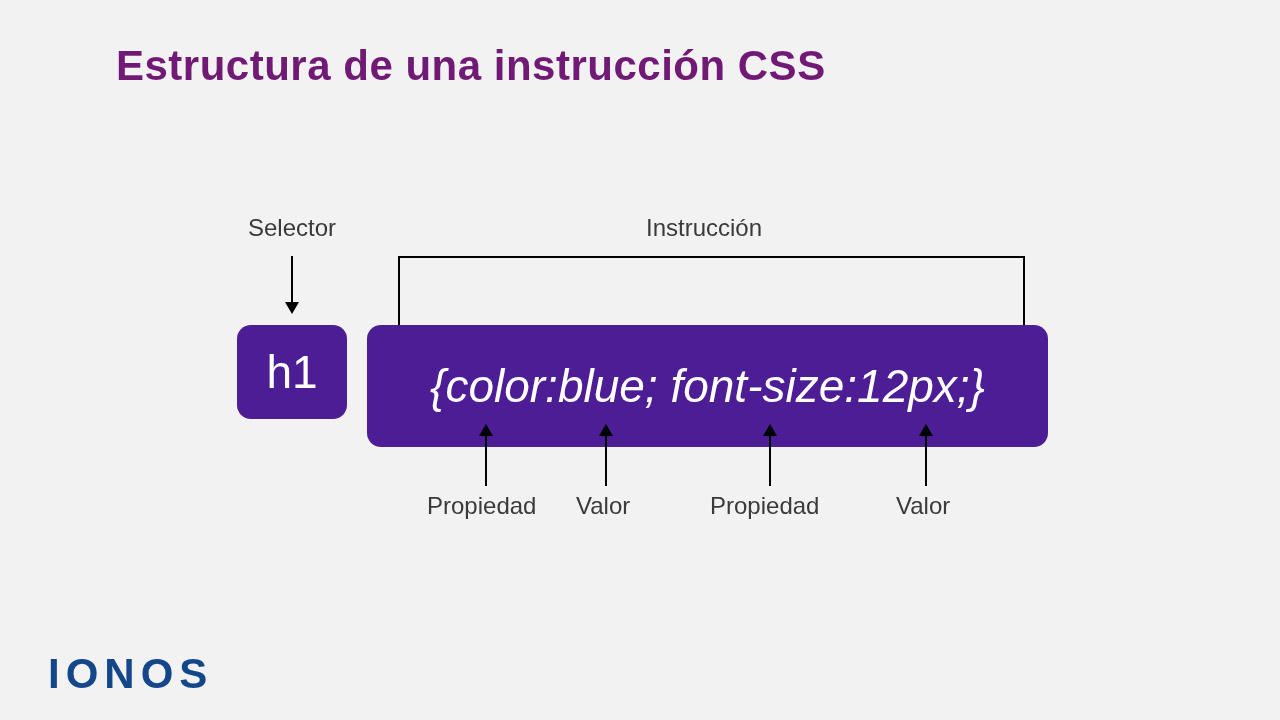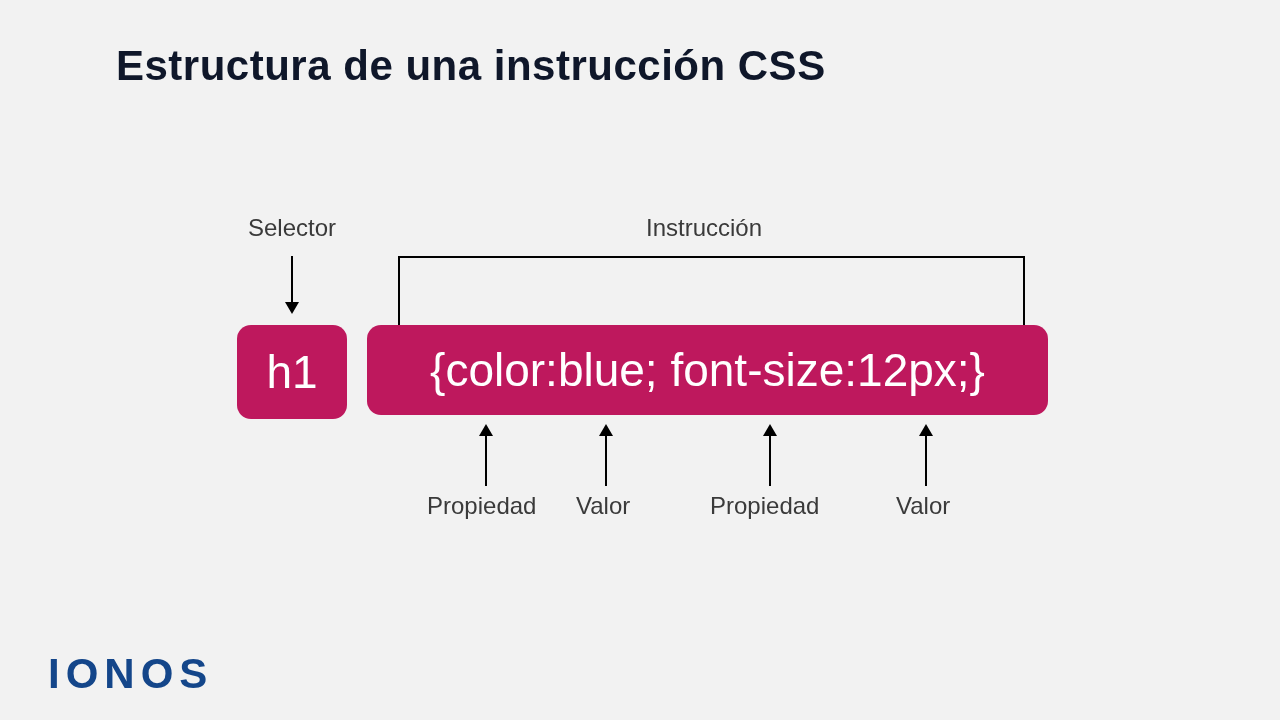--- a/index.html
+++ b/index.html
@@ -10,46 +10,47 @@
     font-family: "Segoe UI", Arial, sans-serif;
     position: relative;
     overflow: hidden;
   }
   .title {
     position: absolute;
     left: 116px;
     top: 42px;
     font-size: 42px;
     font-weight: 700;
-    color: #0f172a;
+    color: #701a75;
     letter-spacing: 0.5px;
   }
   .box {
     position: absolute;
-    background: #be185d;
+    background: #4c1d95;
     color: #ffffff;
     border-radius: 14px;
     display: flex;
     align-items: center;
     justify-content: center;
     font-size: 46px;
     font-weight: 400;
     font-family: "Segoe UI", "Helvetica Neue", Arial, sans-serif;
   }
   .selector-box {
     left: 237px;
     top: 325px;
     width: 110px;
     height: 94px;
   }
   .instruction-box {
     left: 367px;
     top: 325px;
     width: 681px;
-    height: 90px;
+    height: 122px;
+    font-style: italic;
   }
   .label {
     position: absolute;
     font-size: 24px;
     color: #3a3a3a;
     font-weight: 400;
   }
   .label.selector   { left: 248px; top: 214px; }
   .label.instruction{ left: 646px; top: 214px; text-align: center; }
   .label.prop1      { left: 427px; top: 492px; }

